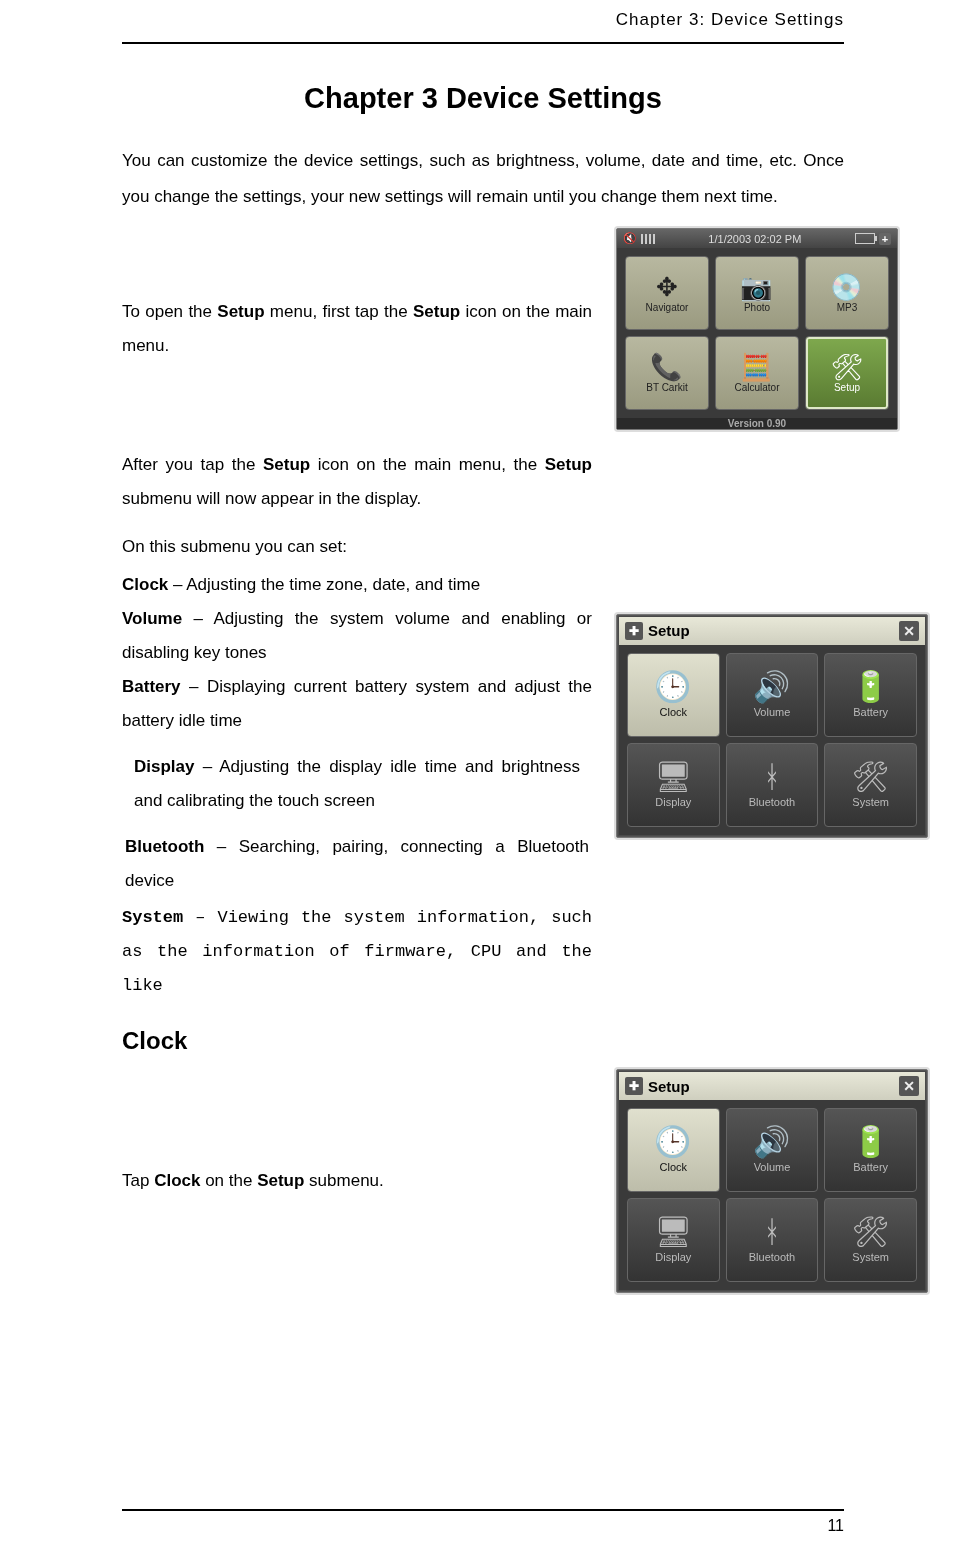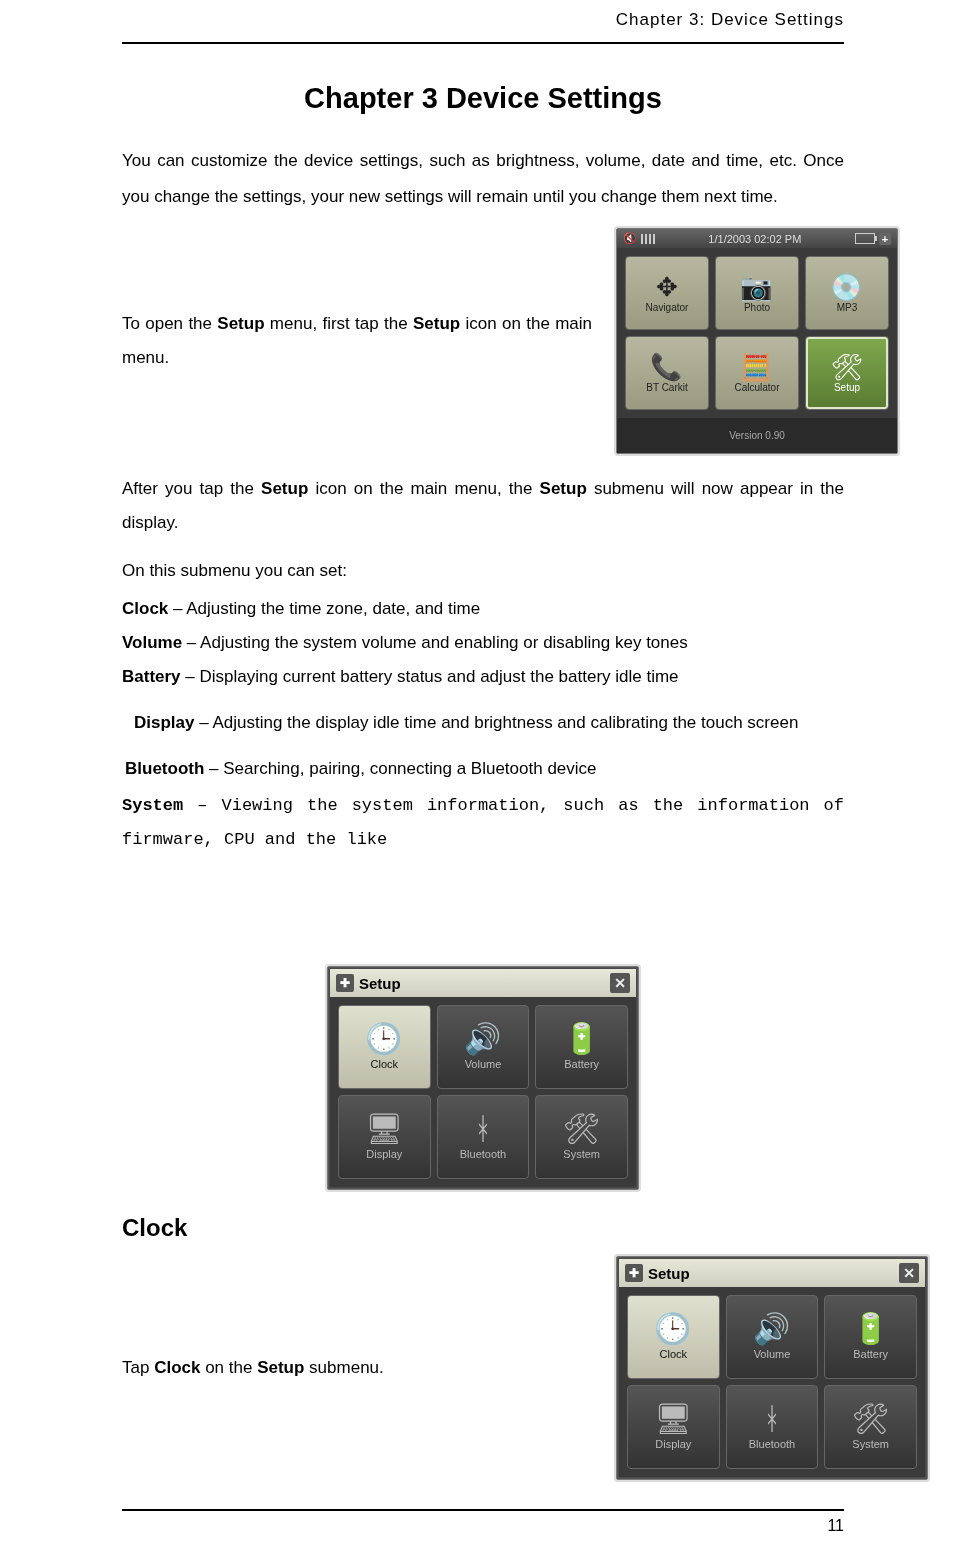--- a/index.html
+++ b/index.html
@@ -119,21 +119,22 @@
   }
   .fig-tile .tile-icon {
     font-size: 26px;
     line-height:1;
   }
   .fig-footer{
     text-align:center;
     font-size:10px;
     color:#aaa;
     background:#2a2a2a;
-    padding:12px 0;
+    padding:0 0;
+    font-weight:bold;
   }
 
   
   .fig-setup {
     width: 306px;
     padding:2px;
     background:#4a4a4a;
   }
   .fig-setup-titlebar{
     display:flex;
@@ -240,30 +241,30 @@
               <div class="fig-tile selected">
                 <div class="tile-icon">🛠</div>
                 <div>Setup</div>
               </div>
             </div>
         <div class="fig-footer">Version 0.90</div>
       </div>
     </div>
   </div>
 
-  <div class="row" style="align-items:center;flex-direction:column;">
+  <div class="row" style="align-items:center;">
     <div class="text-col">
       <p style="margin:0 0 14px 0;">
         <span>After you tap the </span><span class="bold">Setup</span><span> icon on the main menu, the </span><span class="bold">Setup</span><span> submenu will now appear in the display.</span>
       </p>
       <p style="margin:0 0 4px 0;">On this submenu you can set:</p>
       <div id="submenu-items">
             <p style="margin: 0px; line-height: 2; text-align: justify;"><span class="bold">Clock</span><span> – Adjusting the time zone, date, and time</span></p>
             <p style="margin: 0px; line-height: 2; text-align: justify;"><span class="bold">Volume</span><span> – Adjusting the system volume and enabling or disabling key tones</span></p>
-            <p style="margin: 0px; line-height: 2; text-align: justify;"><span class="bold">Battery</span><span> – Displaying current battery status and adjust the battery idle time</span></p>
+            <p style="margin: 0px; line-height: 2; text-align: justify;"><span class="bold">Battery</span><span> – Displaying current battery system and adjust the battery idle time</span></p>
             <p style="margin: 12px; line-height: 2; text-align: justify;"><span class="bold">Display</span><span> – Adjusting the display idle time and brightness and calibrating the touch screen</span></p>
             <p style="margin: 3px; line-height: 2; text-align: justify;"><span class="bold">Bluetooth</span><span> – Searching, pairing, connecting a Bluetooth device</span></p>
             <p style="margin: 0px; line-height: 2; text-align: justify; font-family: Liberation Mono, monospace;"><span class="bold">System</span><span> – Viewing the system information, such as the information of firmware, CPU and the like</span></p>
           </div>
     </div>
     <div class="img-col">
       <div class="device-figure fig-setup">
         <div class="fig-setup-titlebar">
           <span style="display:flex;align-items:center;gap:5px;">
             <span style="background:#555;color:#fff;width:18px;height:18px;display:inline-flex;align-items:center;justify-content:center;border-radius:2px;font-size:12px;">✚</span>

